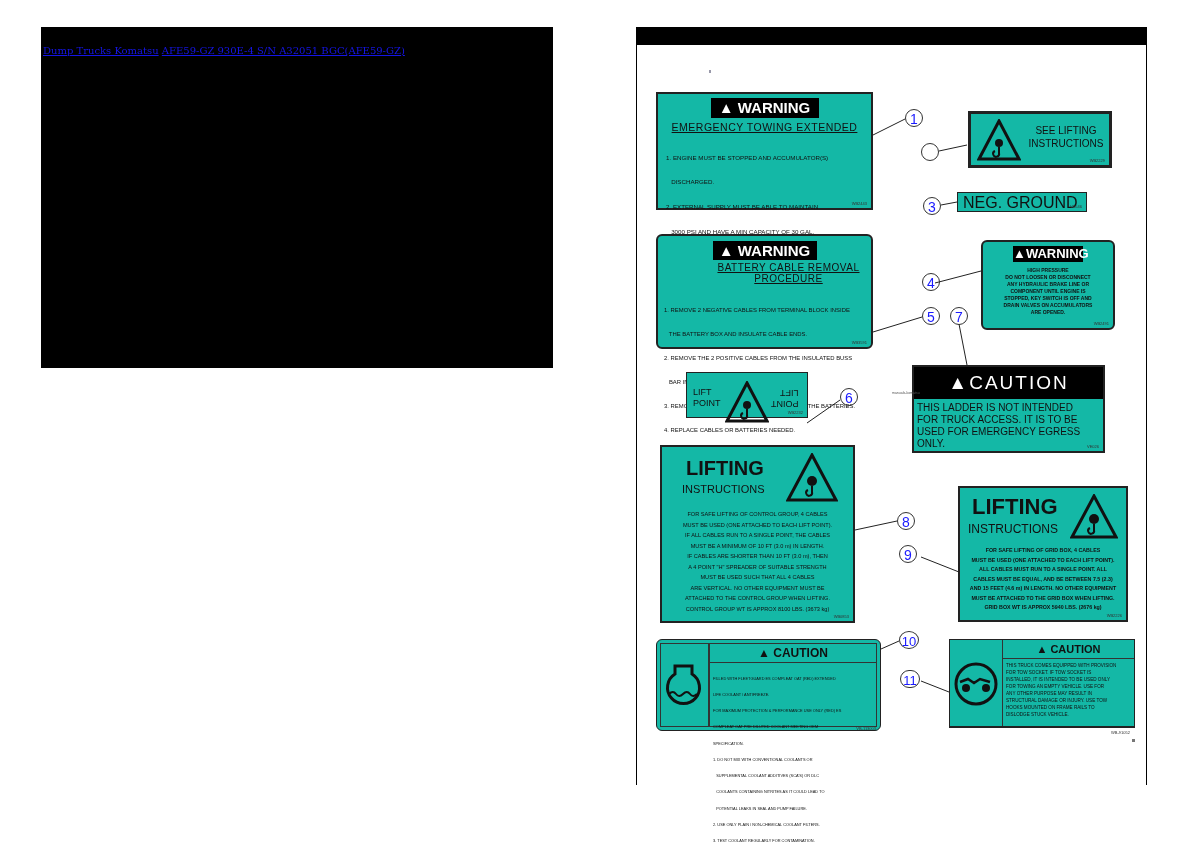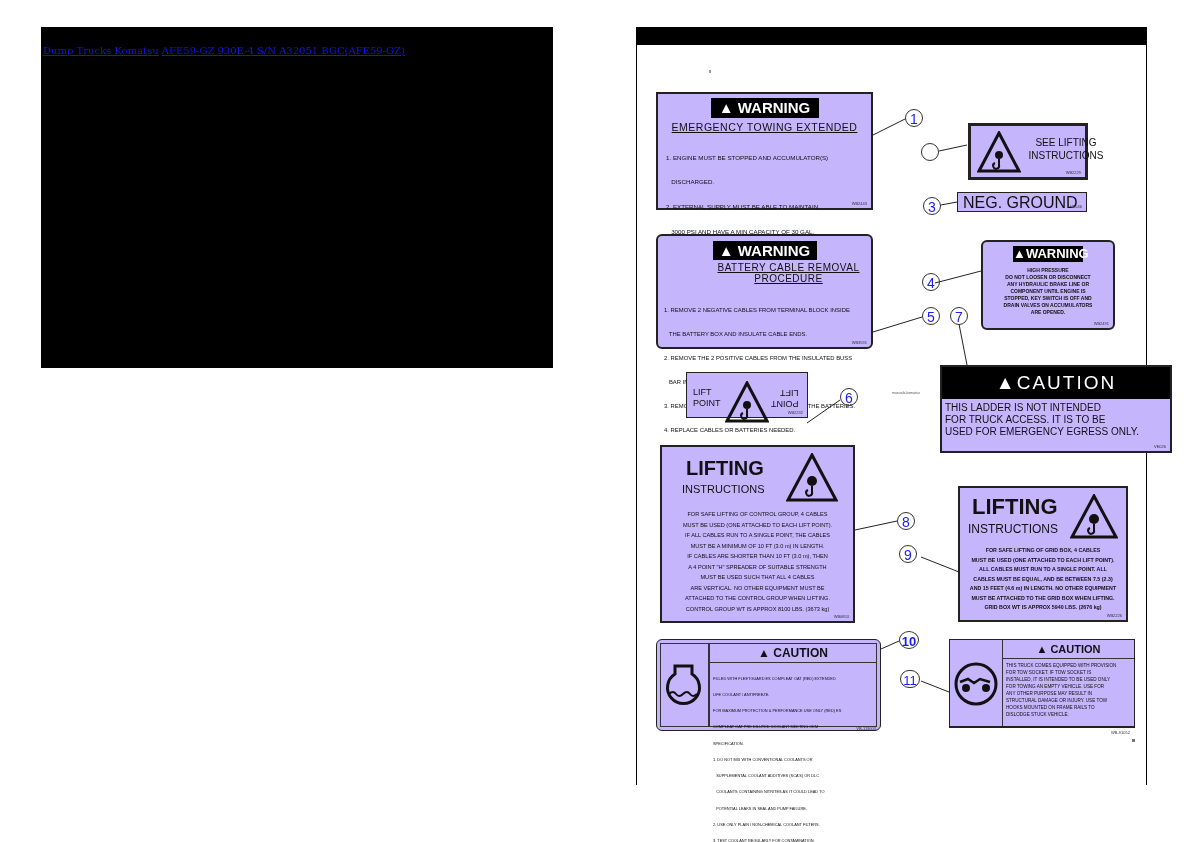--- a/index.html
+++ b/index.html
@@ -3,21 +3,21 @@
 <meta charset="utf-8">
 <style>
   html,body{margin:0;padding:0;background:#fff;}
   body{width:1190px;height:842px;position:relative;overflow:hidden;font-family:"Liberation Sans",sans-serif;}
   .left-panel{position:absolute;left:41px;top:27px;width:512px;height:341px;background:#000;}
   .crumbs{position:absolute;left:2px;top:18px;font-family:"DejaVu Serif",serif;font-size:10px;white-space:nowrap;}
   .crumbs a{color:#1515e6;text-decoration:underline;cursor:pointer;}
   .doc{position:absolute;left:636px;top:27px;width:511px;height:758px;border-left:1.5px solid #000;border-right:1.5px solid #000;box-sizing:border-box;background:#fff;}
   .doc-head{position:absolute;left:0;top:0;right:0;height:18px;background:#000;}
   .dot{position:absolute;left:72px;top:43px;width:2px;height:3px;background:#99a;}
-  .decal{position:absolute;background:#c4b5fd;border:2px solid #222;box-sizing:border-box;color:#111;}
+  .decal{position:absolute;background:#14b8a6;border:2px solid #222;box-sizing:border-box;color:#111;}
   .rnd{border-radius:6px;}
   .banner{display:block;margin:0 auto;background:#000;color:#fff;font-weight:bold;text-align:center;}
   .sub{text-align:center;text-decoration:underline;letter-spacing:0.5px;}
   .lines{font-size:6.2px;line-height:8.3px;}
   .code{position:absolute;right:4px;bottom:2px;font-size:4px;color:#333;}
   .callout{position:absolute;width:18px;height:18px;border:1px solid #333;border-radius:50%;color:#1a1aff;font-size:14px;line-height:19px;text-align:center;background:transparent;box-sizing:border-box;}
   svg.leaders{position:absolute;left:0;top:0;pointer-events:none;}
   .center{text-align:center;}
   .small-label{position:absolute;font-size:3.5px;color:#555;}
 </style>
@@ -63,21 +63,21 @@
       <div>2. EXTERNAL SUPPLY MUST BE ABLE TO MAINTAIN</div>
       <div>   3000 PSI AND HAVE A MIN CAPACITY OF 30 GAL.</div>
       <div>3. CONNECT EXTERNAL SUPPLY TO THE "OD" SUPPLY</div>
       <div>   AND "OD" RETURN PORTS ON THE BLEEDOWN MANIFOLD.</div>
       <div>4. CHECK OPERATION OF STEERING AND BRAKES.</div>
       <div>5. PROCEED WITH TOWING OPERATION.</div>
     </div>
     <div class="code">WB2443</div>
   </div>
 
-  <div class="decal" style="left:331px;top:84px;width:120px;height:57px;border-width:3px;margin-top:12px;">
+  <div class="decal" style="left:331px;top:84px;width:144px;height:57px;border-width:3px;">
     <svg width="44" height="42" style="position:absolute;left:6px;top:5px;">
       <polygon points="22,2 42,40 2,40" fill="none" stroke="#111" stroke-width="3"></polygon>
       <circle cx="22" cy="24" r="4" fill="#111"></circle>
       <path d="M22 28 v6 a3 3 0 1 1 -4 -2" stroke="#111" stroke-width="2" fill="none"></path>
     </svg>
     <div class="center" style="position:absolute;left:54px;top:10px;width:82px;font-size:10px;line-height:13px;">
       <div>SEE LIFTING</div>
       <div>INSTRUCTIONS</div>
     </div>
     <div class="code">WB2229</div>
@@ -132,21 +132,21 @@
       <circle cx="22" cy="24" r="4" fill="#111"></circle>
       <path d="M22 28 v6 a3 3 0 1 1 -4 -2" stroke="#111" stroke-width="2" fill="none"></path>
     </svg>
     <div style="position:absolute;left:84px;top:14px;font-size:9px;line-height:11px;transform:rotate(180deg);">
       <div>POINT</div>
       <div>LIFT</div>
     </div>
     <div class="code">WB2232</div>
   </div>
 
-  <div class="decal" style="left:303px;top:338px;width:232px;height:88px;border-width:2px;">
+  <div class="decal" style="left:275px;top:338px;width:193px;height:88px;border-width:2px;">
     <div style="background:#000;color:#fff;height:32px;text-align:center;font-size:19px;line-height:32px;letter-spacing:2px;">
       <span>▲</span><span>CAUTION</span>
     </div>
     <div style="font-size:10px;line-height:12px;margin:3px 0 0 3px;">
       <div>THIS LADDER IS NOT INTENDED</div>
       <div>FOR TRUCK ACCESS.  IT IS TO BE</div>
       <div>USED FOR EMERGENCY EGRESS ONLY.</div>
     </div>
     <div class="code">VE026</div>
   </div>
@@ -255,15 +255,15 @@
 
   <div class="callout" style="left:268px;top:82px;">1</div>
   <div class="callout" style="left:284px;top:116px;"></div>
   <div class="callout" style="left:286px;top:170px;">3</div>
   <div class="callout" style="left:285px;top:246px;">4</div>
   <div class="callout" style="left:285px;top:280px;">5</div>
   <div class="callout" style="left:313px;top:280px;">7</div>
   <div class="callout" style="left:203px;top:361px;">6</div>
   <div class="callout" style="left:260px;top:485px;">8</div>
   <div class="callout" style="left:262px;top:518px;">9</div>
-  <div class="callout" style="left:262px;top:604px;font-size:13px;width:20px;font-weight:bold;">10</div>
+  <div class="callout" style="left:262px;top:604px;font-size:13px;width:20px;">10</div>
   <div class="callout" style="left:263px;top:643px;font-size:13px;width:20px;border-radius:9px;">11</div>
 </div>
 
 </body></html>

